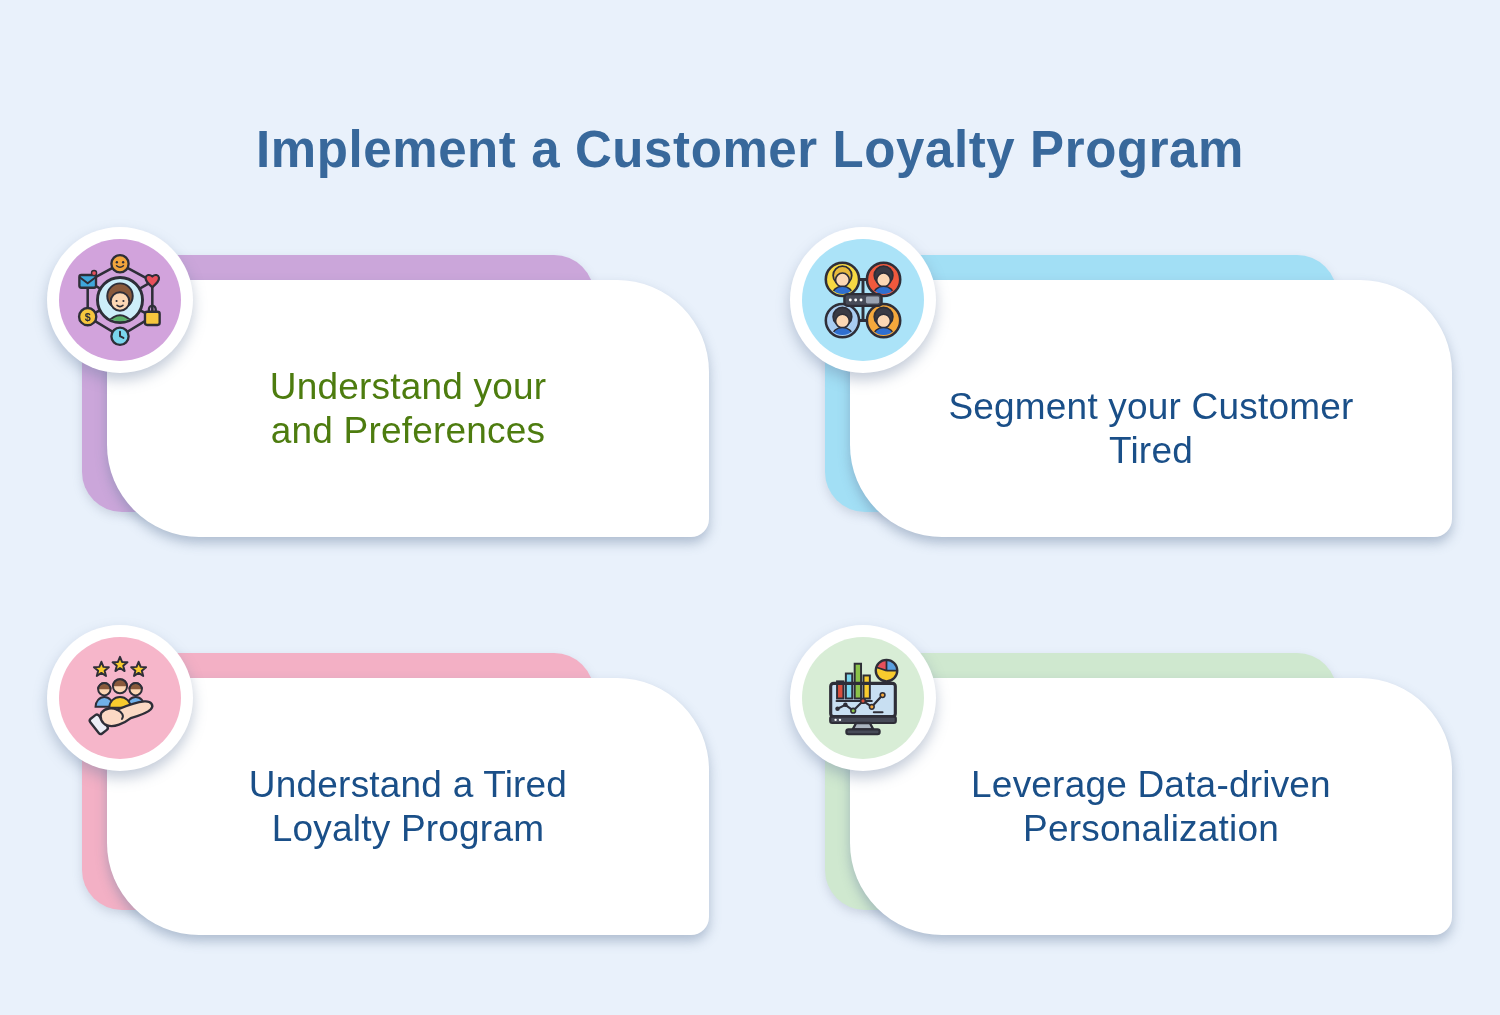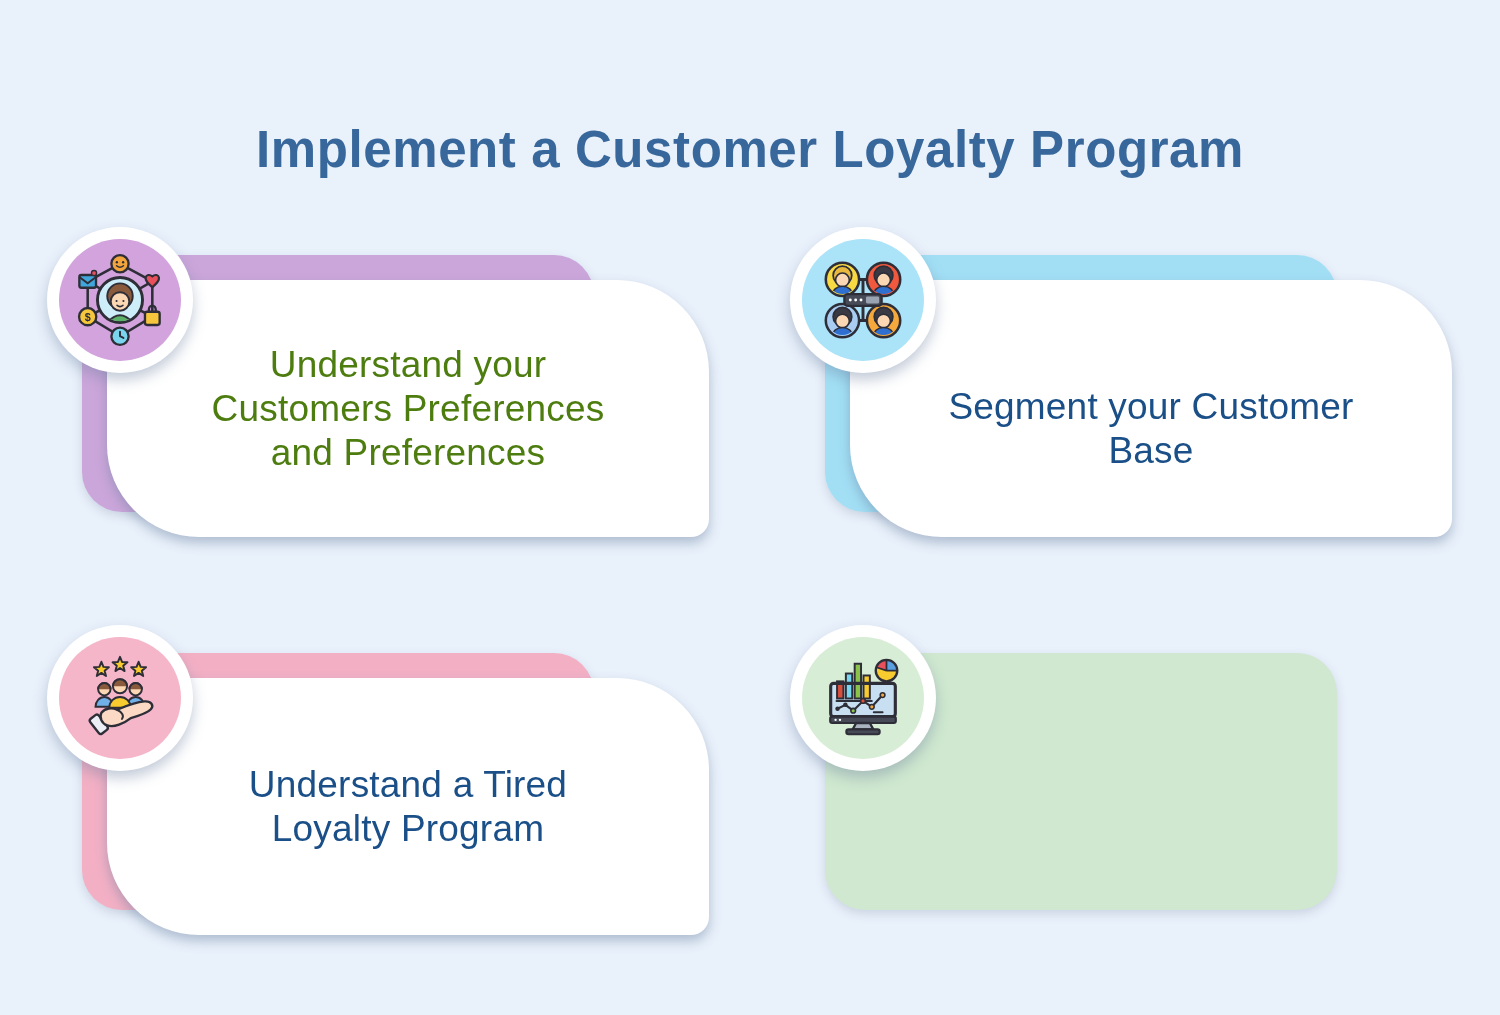--- a/index.html
+++ b/index.html
@@ -33,21 +33,20 @@
 
 <div class="page" style="background-color: rgb(233, 241, 251);">
 
   <h1 class="title" style="color: rgb(56, 104, 155);">Implement a Customer Loyalty Program</h1>
 
   <div class="cluster" id="cluster-1">
     <div class="card-back" style="background-color: rgb(203, 166, 218);"></div>
     <div class="card-front">
       <div class="card-text" style="color: #4d7c0f;">
         <div>Understand your</div>
-        <div>Customers Preferences</div>
         <div>and Preferences</div>
       </div>
     </div>
     <div class="icon-badge">
       <div class="icon-circle" style="background-color: rgb(210, 163, 220);">
         <svg viewBox="0 0 96 96" width="94" height="94">
           <defs>
               <clipPath id="icp1">
                 <circle cx="48" cy="48" r="21.7"></circle>
               </clipPath>
@@ -82,21 +81,21 @@
         </svg>
       </div>
     </div>
   </div>
 
   <div class="cluster" id="cluster-2">
     <div class="card-back" style="background-color: rgb(162, 223, 245);"></div>
     <div class="card-front">
       <div class="card-text" style="color: rgb(26, 79, 136); margin-top: 41px;">
         <div>Segment your Customer</div>
-        <div>Base</div>
+        <div>Tired</div>
       </div>
     </div>
     <div class="icon-badge">
       <div class="icon-circle" style="background-color: rgb(171, 227, 248);">
         <svg viewBox="0 0 96 96" width="94" height="94">
           <defs>
             <clipPath id="av1">
                 <circle cx="27" cy="27" r="14.8"></circle>
               </clipPath>
             <clipPath id="av2">
@@ -174,20 +173,26 @@
           </g>
           <path d="M29,63 C33,58 40,57.5 45,60 C52,57 66,52 73,51.5 C80,51 83,55.5 79.5,59.5 C76,63.5 66,66.5 59,68.5 C52,74 42,78.5 35,76 C29.5,74 26.5,68 29,63 Z" fill="#fbd9c4" stroke="#2e2e38" stroke-width="2.4" stroke-linejoin="round"></path>
           <path d="M45,60 C50,62.5 52.5,66 50,69.5" stroke="#2e2e38" stroke-width="2" fill="none" stroke-linecap="round"></path>
         </svg>
       </div>
     </div>
   </div>
 
   <div class="cluster" id="cluster-4">
     <div class="card-back" style="background-color: rgb(207, 232, 207);"></div>
+    <div class="card-front">
+      <div class="card-text" style="color: rgb(26, 79, 136);">
+        <div>Leverage Data-driven</div>
+        <div>Personalization</div>
+      </div>
+    </div>
     <div class="icon-badge">
       <div class="icon-circle" style="background-color: rgb(216, 237, 214);">
         <svg viewBox="0 0 96 96" width="94" height="94">
           <rect x="16" y="34" width="64" height="32" fill="#c8dff2"></rect>
           <g stroke="#2e2e38" stroke-width="2">
             <rect x="21.5" y="31" width="6.5" height="17.5" fill="#d94f3d"></rect>
             <rect x="30.5" y="23" width="6.5" height="25.5" fill="#7ad6ee"></rect>
             <rect x="39.5" y="13" width="6.5" height="35.5" fill="#8bc34a"></rect>
             <rect x="48.5" y="25" width="6.5" height="23.5" fill="#f8cb2e"></rect>
           </g>

